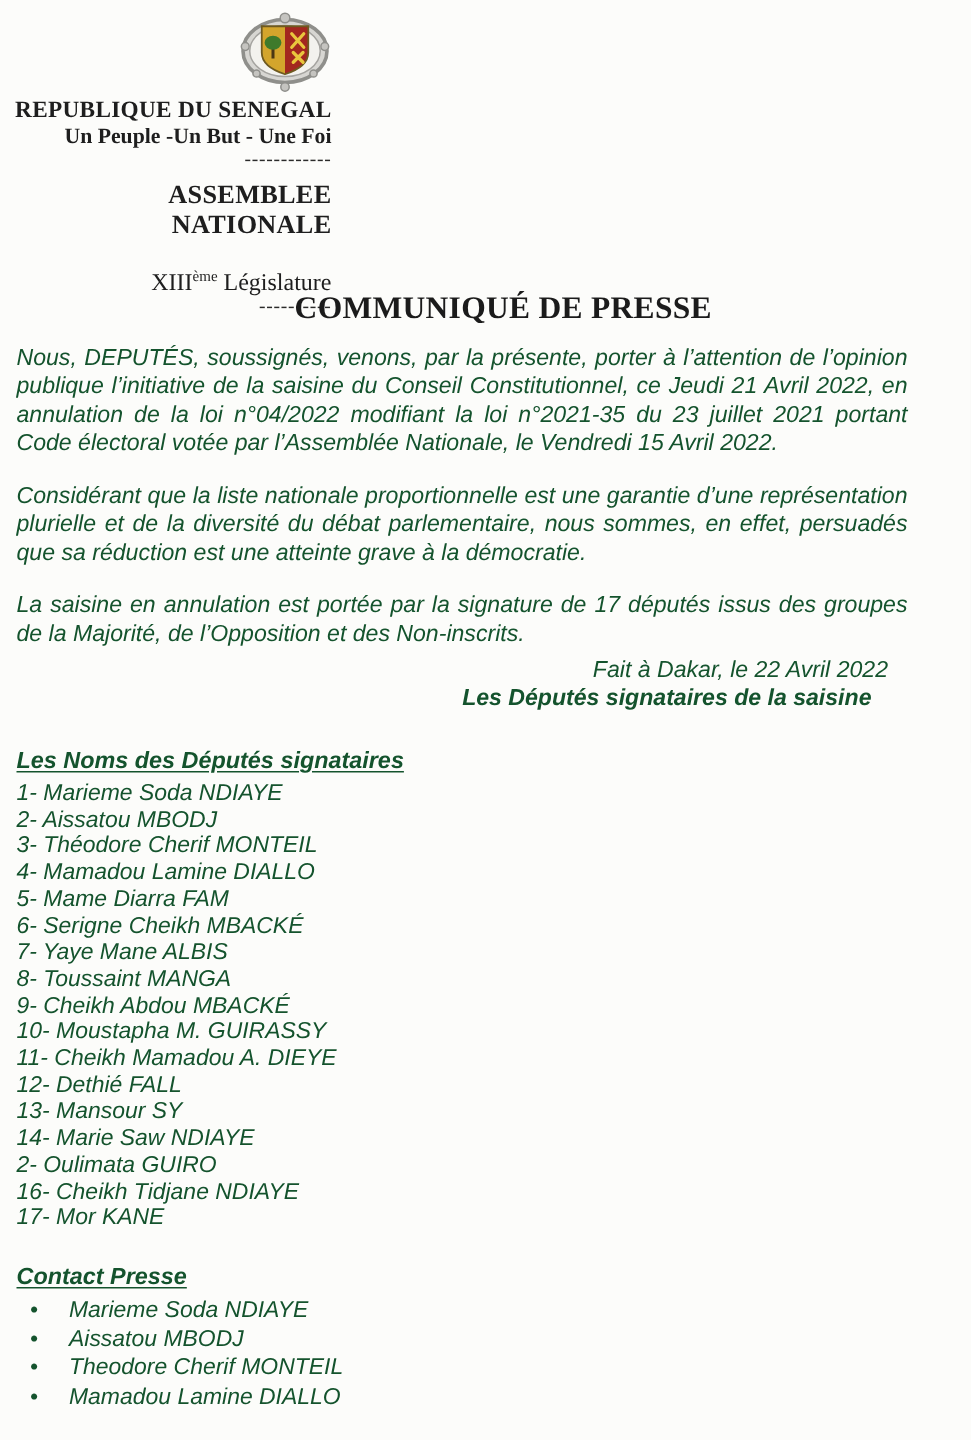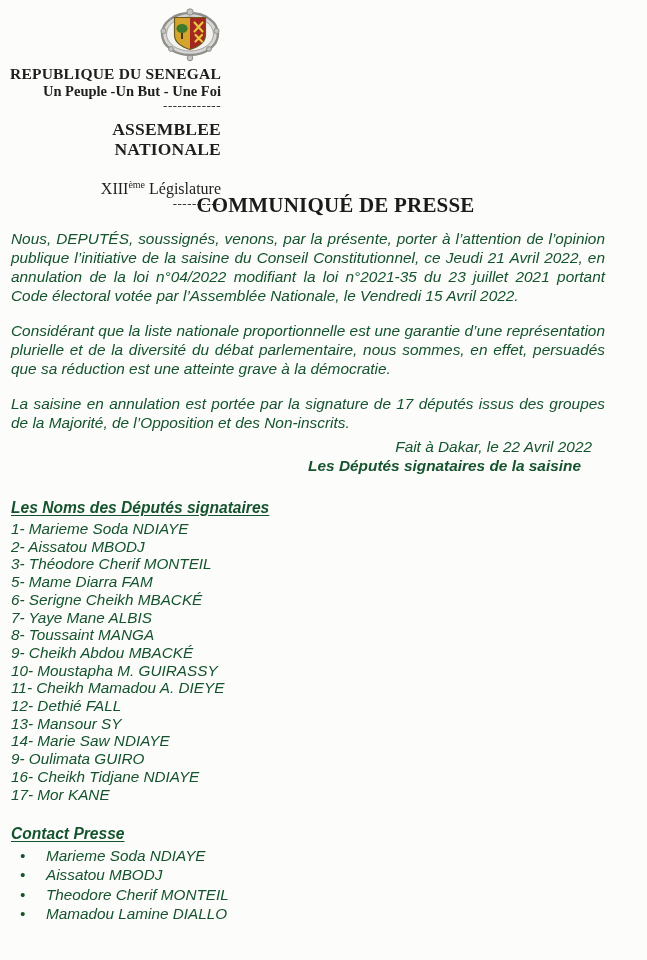--- a/index.html
+++ b/index.html
@@ -171,31 +171,32 @@
     <p class="para">La saisine en annulation est portée par la signature de 17 députés issus des groupes de la Majorité, de l’Opposition et des Non-inscrits.</p>
     <div class="dateline">Fait à Dakar, le 22 Avril 2022</div>
     <div class="signature-line">Les Députés signataires de la saisine</div>
 
     <div class="signatories">
       <div class="list-heading">Les Noms des Députés signataires</div>
       <ul class="dep-list">
         <li>1- Marieme Soda NDIAYE</li>
         <li>2- Aissatou MBODJ</li>
         <li>3- Théodore Cherif MONTEIL</li>
+        <li>4- Mamadou Lamine DIALLO</li>
         <li>5- Mame Diarra FAM</li>
         <li>6- Serigne Cheikh MBACKÉ</li>
         <li>7- Yaye Mane ALBIS</li>
         <li>8- Toussaint MANGA</li>
         <li>9- Cheikh Abdou MBACKÉ</li>
         <li>10- Moustapha M. GUIRASSY</li>
         <li>11- Cheikh Mamadou A. DIEYE</li>
         <li>12- Dethié FALL</li>
         <li>13- Mansour SY</li>
         <li>14- Marie Saw NDIAYE</li>
-        <li>9- Oulimata GUIRO</li>
+        <li>2- Oulimata GUIRO</li>
         <li>16- Cheikh Tidjane NDIAYE</li>
         <li>17- Mor KANE</li>
       </ul>
     </div>
 
     <div class="contact">
       <div class="list-heading">Contact Presse</div>
       <ul class="contact-list">
         <li><span class="bullet">•</span><span>Marieme Soda NDIAYE</span></li>
         <li><span class="bullet">•</span><span>Aissatou MBODJ</span></li>

